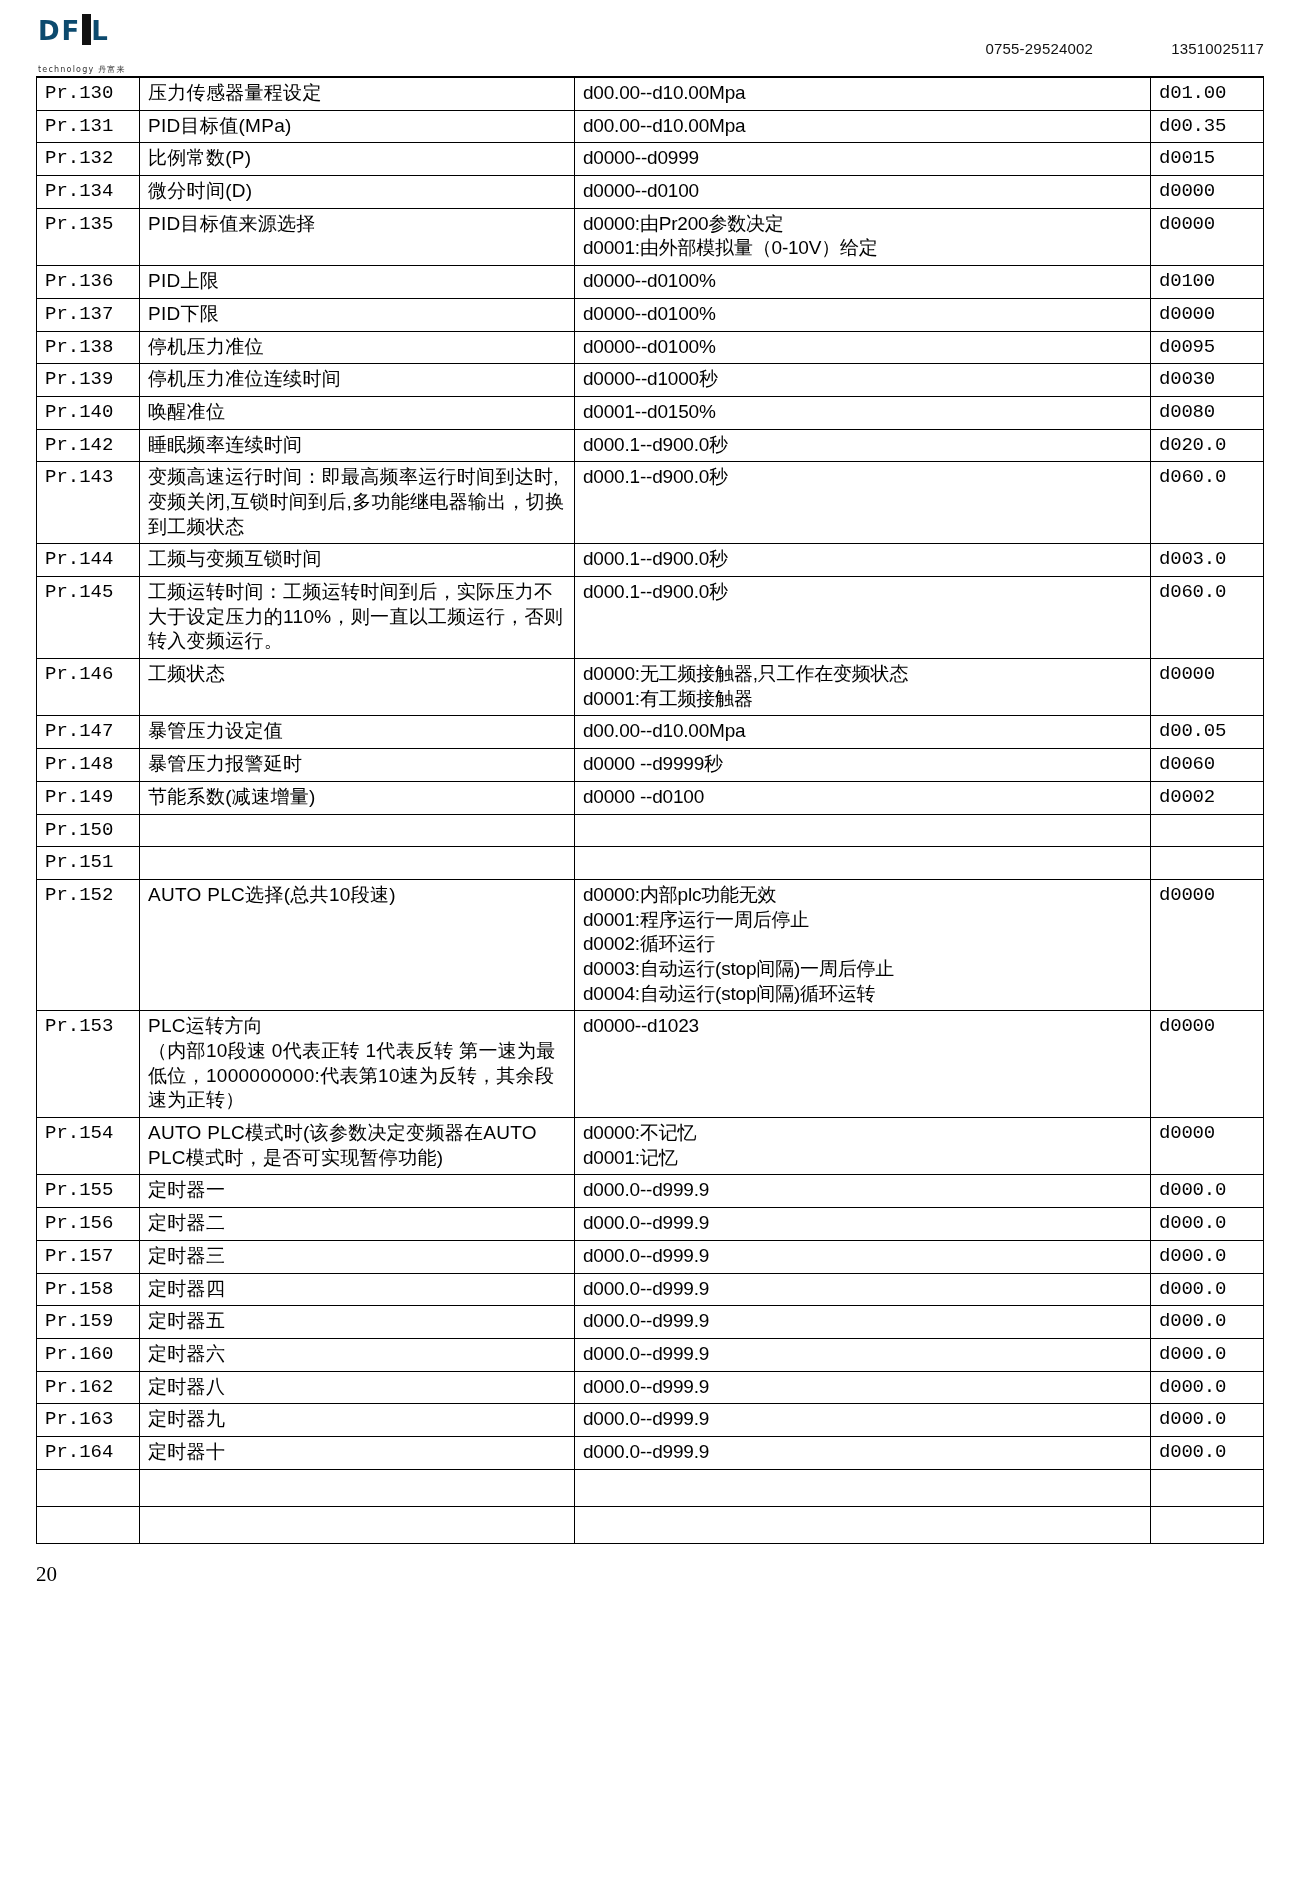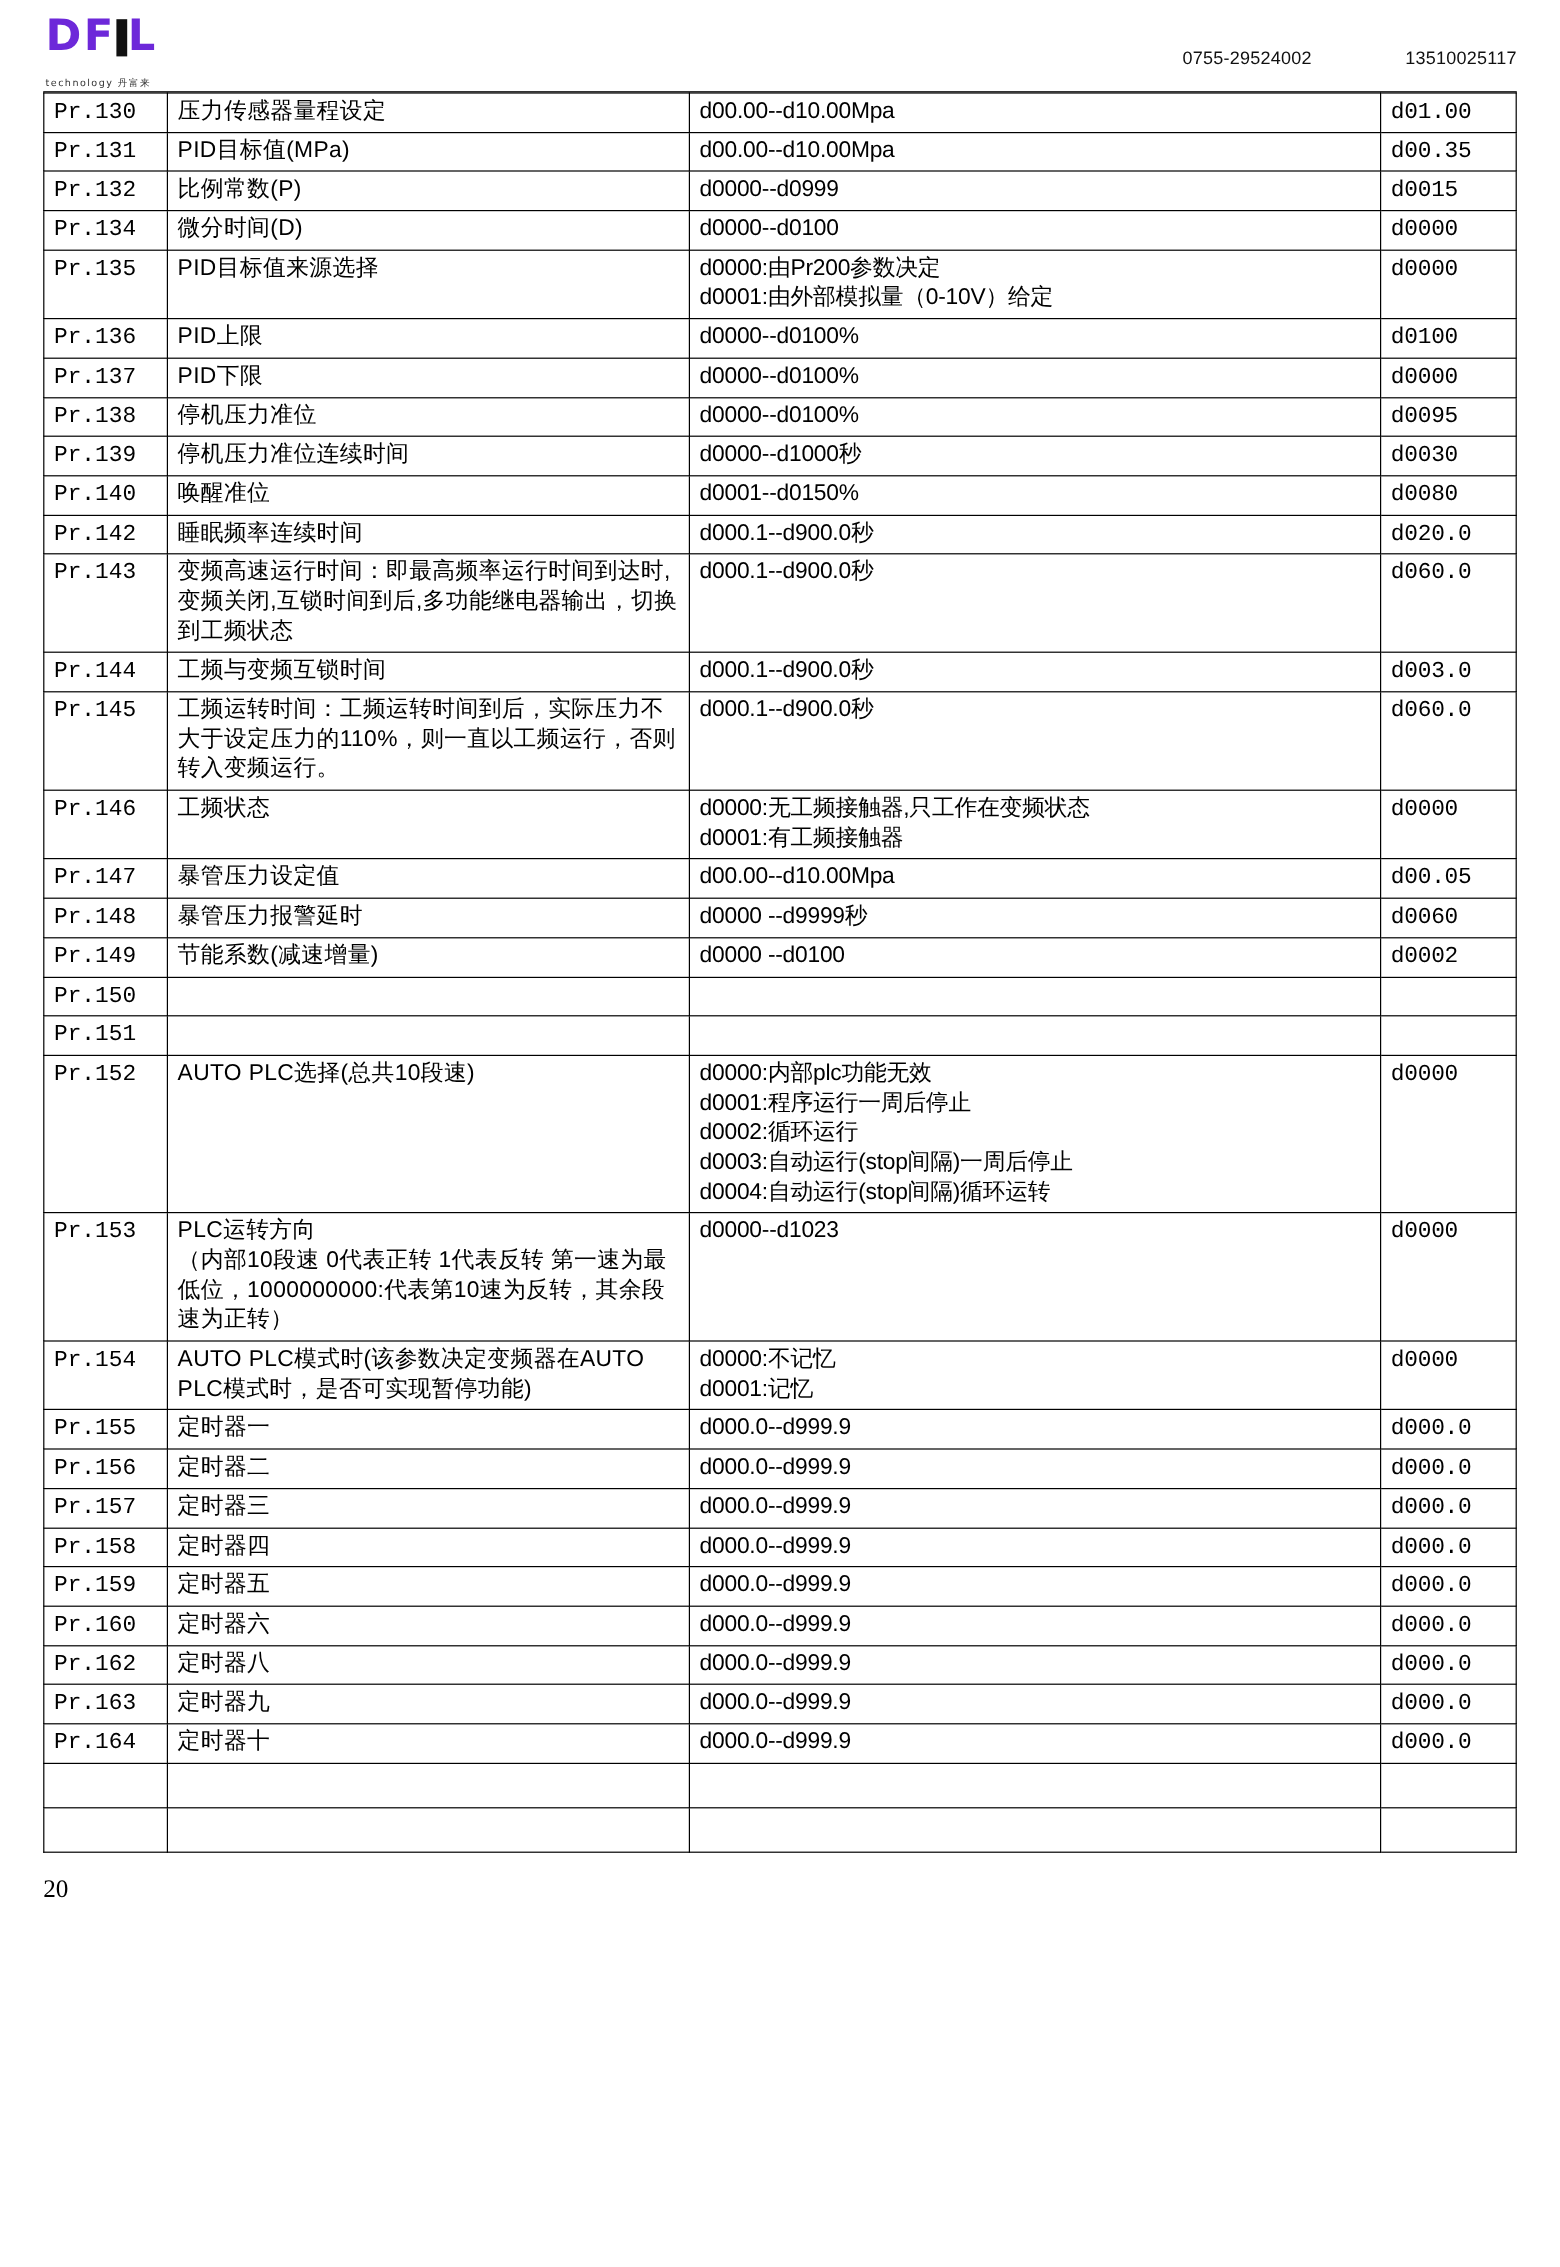--- a/index.html
+++ b/index.html
@@ -30,24 +30,24 @@
     height: 56px;
     position: relative;
   }
   .logo-block {
     width: 150px;
     padding-left: 2px;
   }
   .logo-mark {
     font-family: "DejaVu Sans", sans-serif;
     font-weight: bold;
-    font-size: 36px;
+    font-size: 26px;
     letter-spacing: 2px;
     line-height: 34px;
-    color: #6d28d9;
+    color: #0c4a6e;
     position: relative;
     display: inline-block;
   }
   .logo-mark .bar {
     display: inline-block;
     width: 9px;
     height: 31px;
     background: #111;
     vertical-align: -5px;
     margin-left: 1px;

